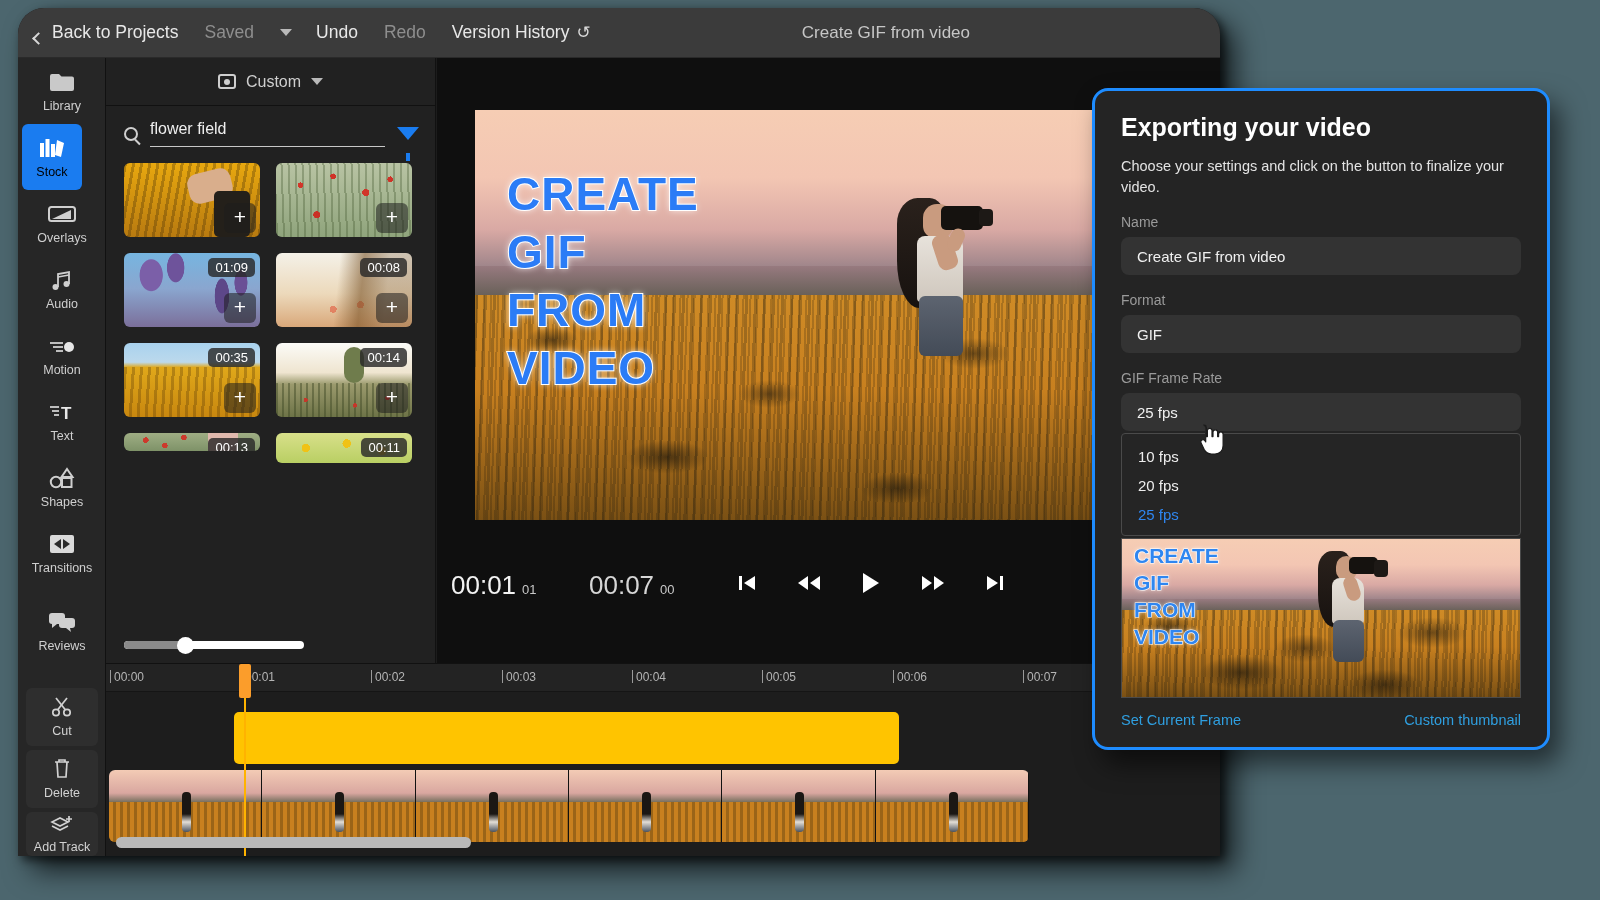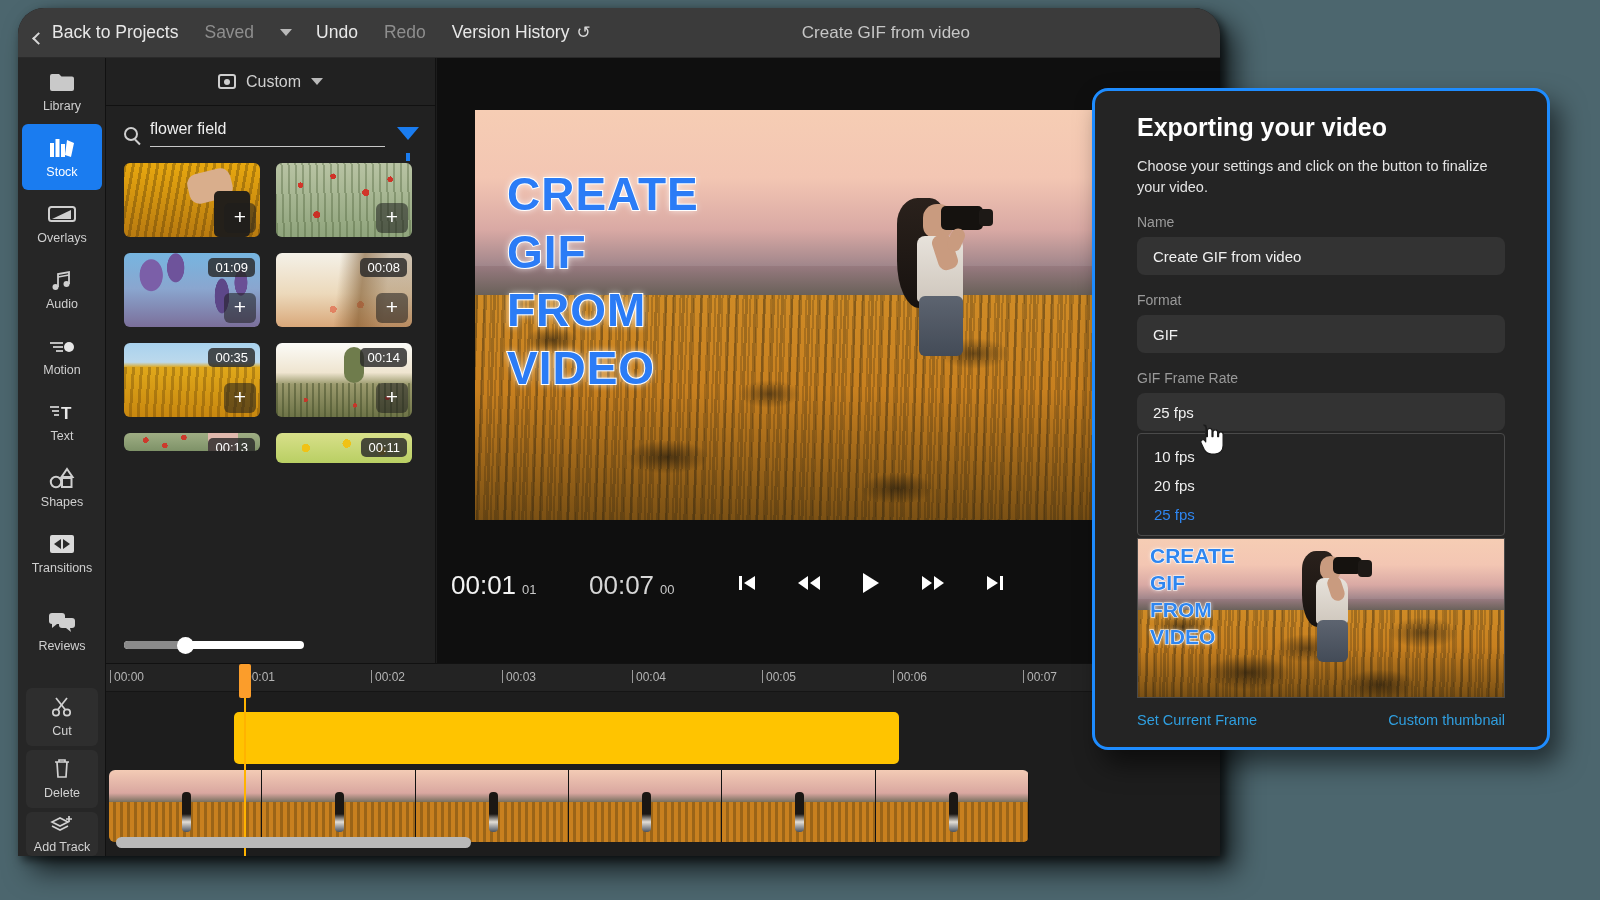--- a/index.html
+++ b/index.html
@@ -58,21 +58,21 @@
     width: 88px; height: 798px;
     background: #262626;
     border-right: 1px solid #111;
   }
   .rail-item {
     width: 88px; height: 66px;
     display:flex; flex-direction: column;
     align-items:center; justify-content:center; gap: 5px;
     color: #cfcfcf; font-size: 12.5px; cursor: pointer;
   }
-  .rail-item.active { background: #1a7cf0; color:#ffffff; border-radius: 6px; width: 80px; margin-left:4px; }
+  .rail-item.active { background: #1a7cf0; color:#000000; border-radius: 6px; width: 60px; margin-left:4px; }
   .rail-item .ri-ico { height: 24px; display:flex; align-items:center; justify-content:center; }
   .rail-bottom { position:absolute; bottom: 0; left:0; width:88px; }
   .rail-btm-item {
     width: 72px; margin: 0 auto 4px auto; height: 58px;
     background: #2e2e2e; border-radius: 6px;
     display:flex; flex-direction:column; align-items:center; justify-content:center; gap:4px;
     color:#d2d2d2; font-size:12.5px; cursor:pointer;
   }
 
   
@@ -235,21 +235,21 @@
   }
 
   
   .dialog {
     position:absolute; left: 1092px; top: 88px;
     width: 458px; height: 662px;
     background: #242424;
     border: 3px solid #1e8cff;
     border-radius: 16px;
     box-shadow: 10px 14px 26px rgba(0,0,0,.55);
-    padding: 22px 42px;
+    padding: 22px 26px;
   }
   .dlg-title { font-size: 25px; font-weight:bold; color:#fff; margin-bottom: 14px;}
   .dlg-sub { font-size: 14.5px; color:#e3e3e3; line-height:1.45; margin-bottom: 16px; }
   .dlg-label { font-size: 14px; color:#9a9a9a; margin-bottom: 7px; }
   .dlg-field {
     height: 38px; background:#333333; border-radius: 8px;
     display:flex; align-items:center; padding: 0 16px;
     font-size: 15px; color:#f0f0f0; margin-bottom: 17px; cursor:pointer;
   }
   .dlg-field.fps { margin-bottom: 0; position:relative; }

